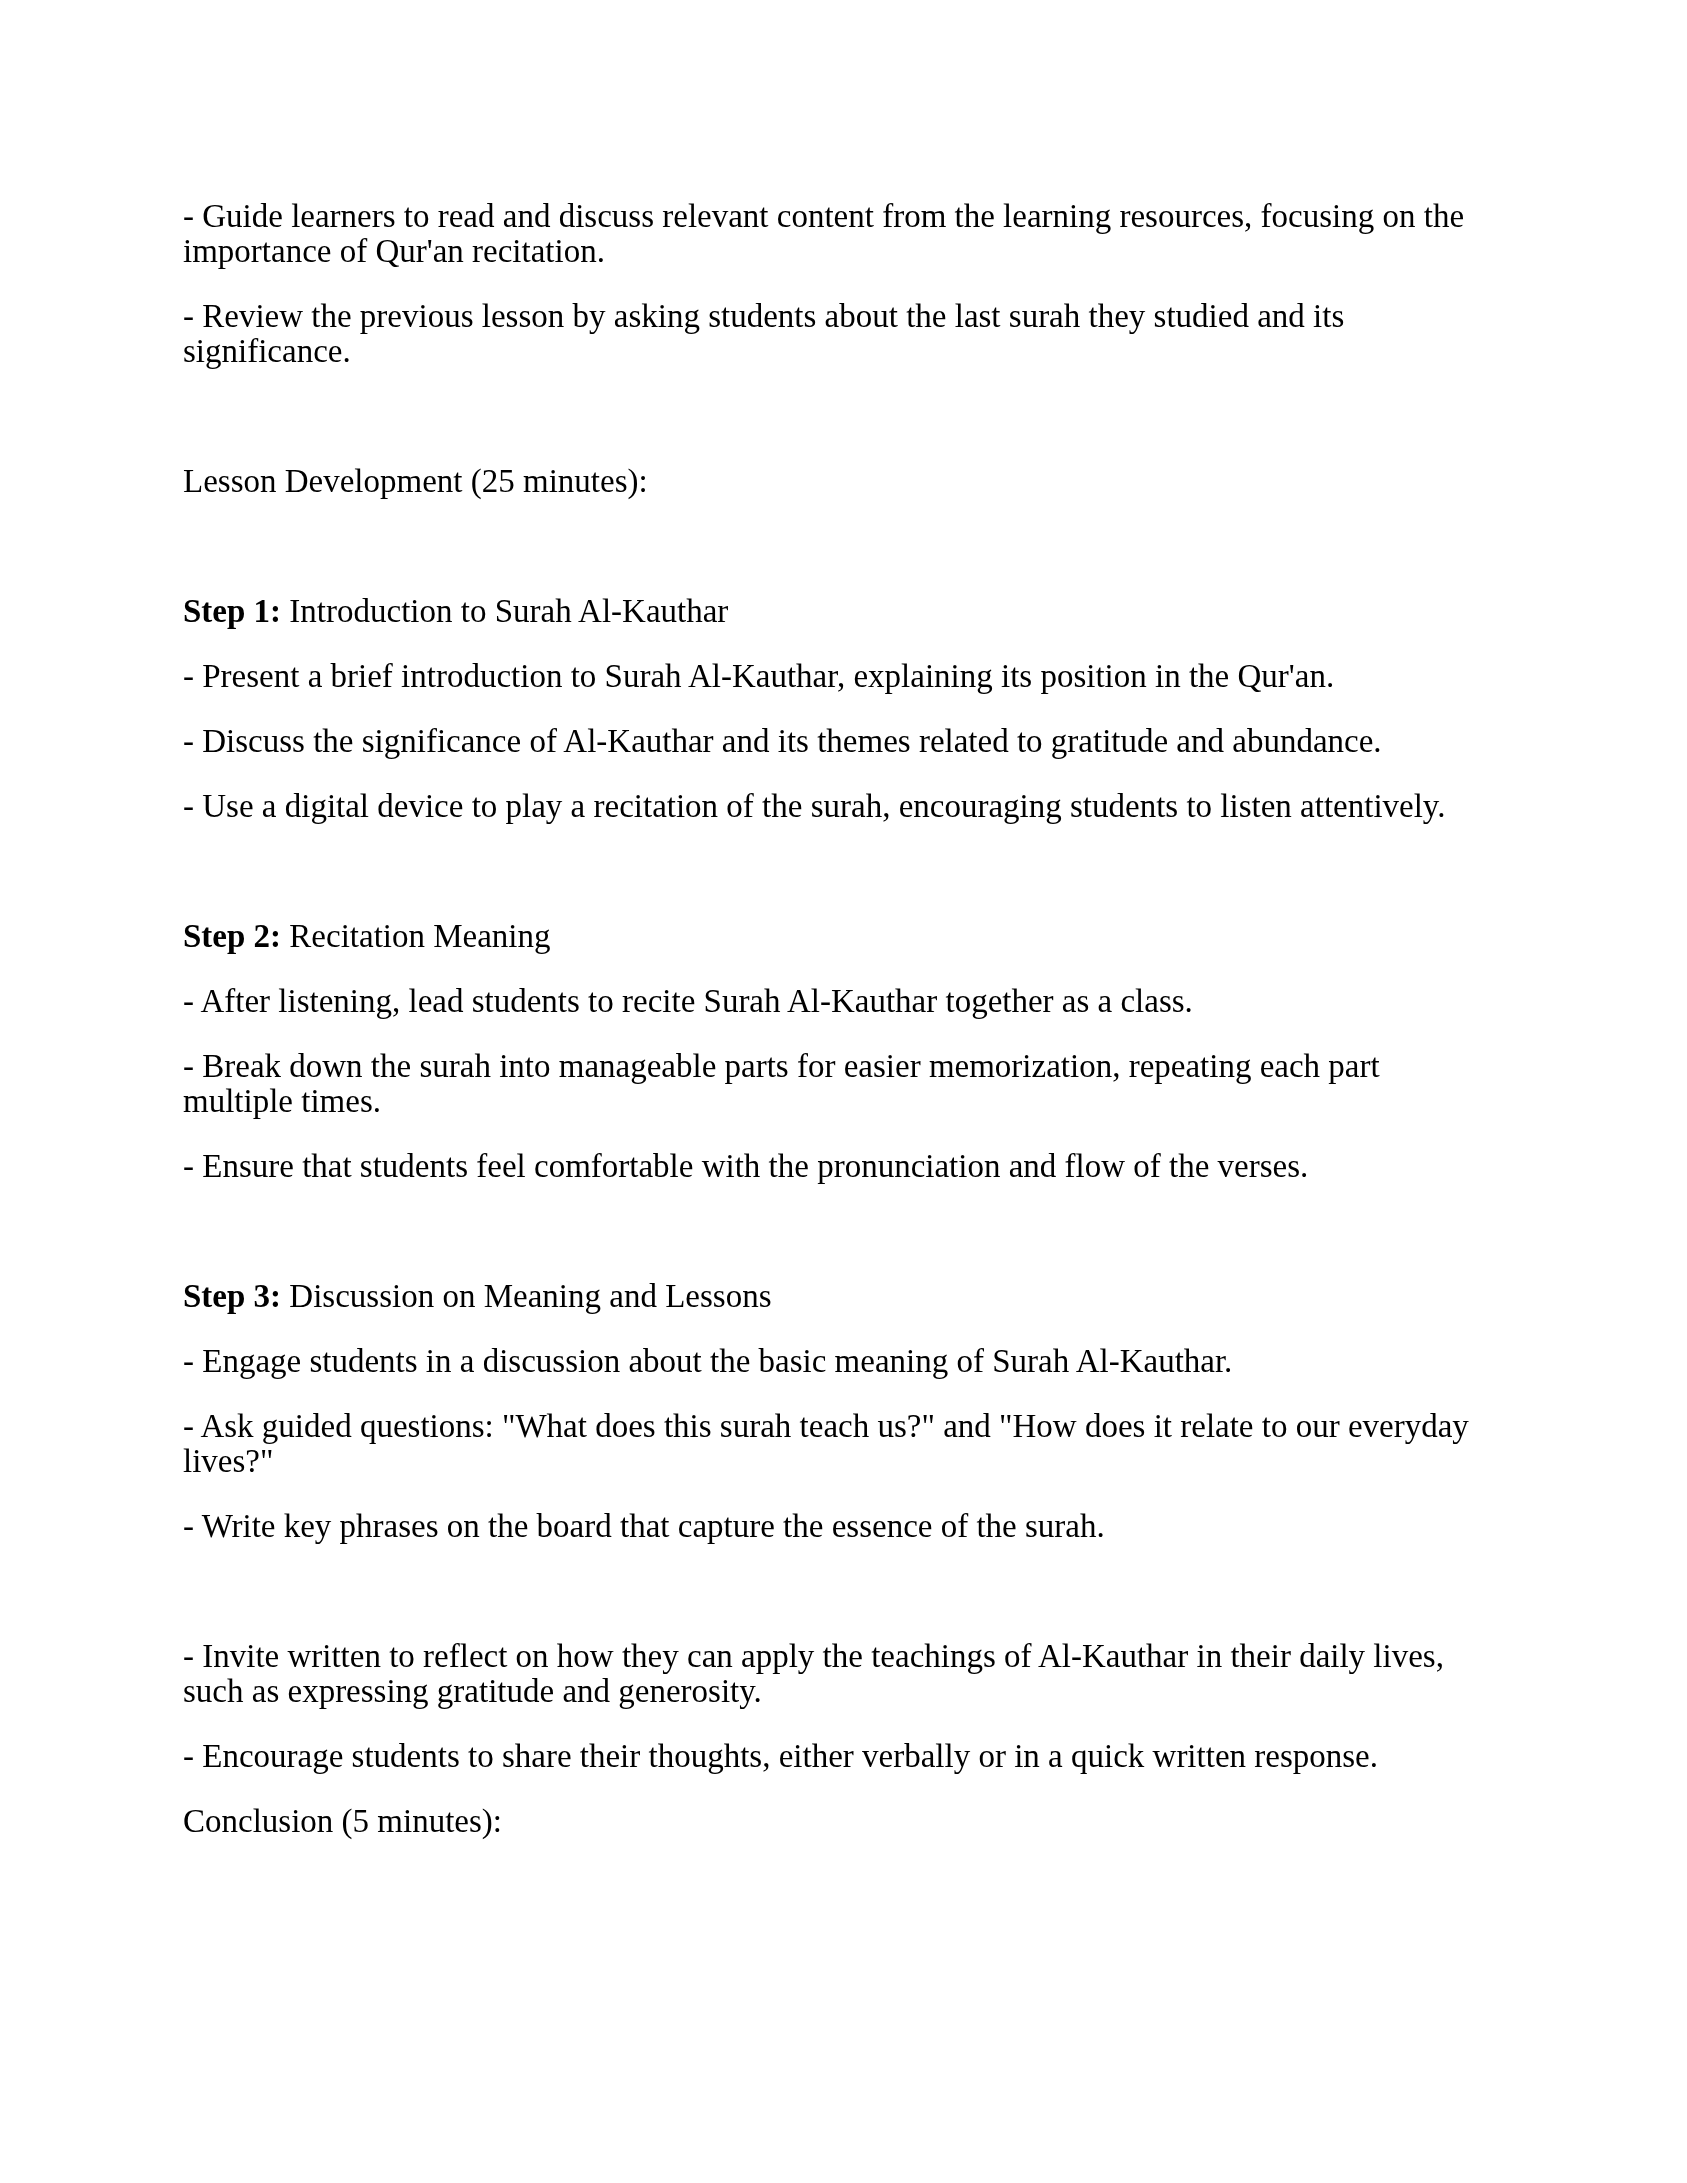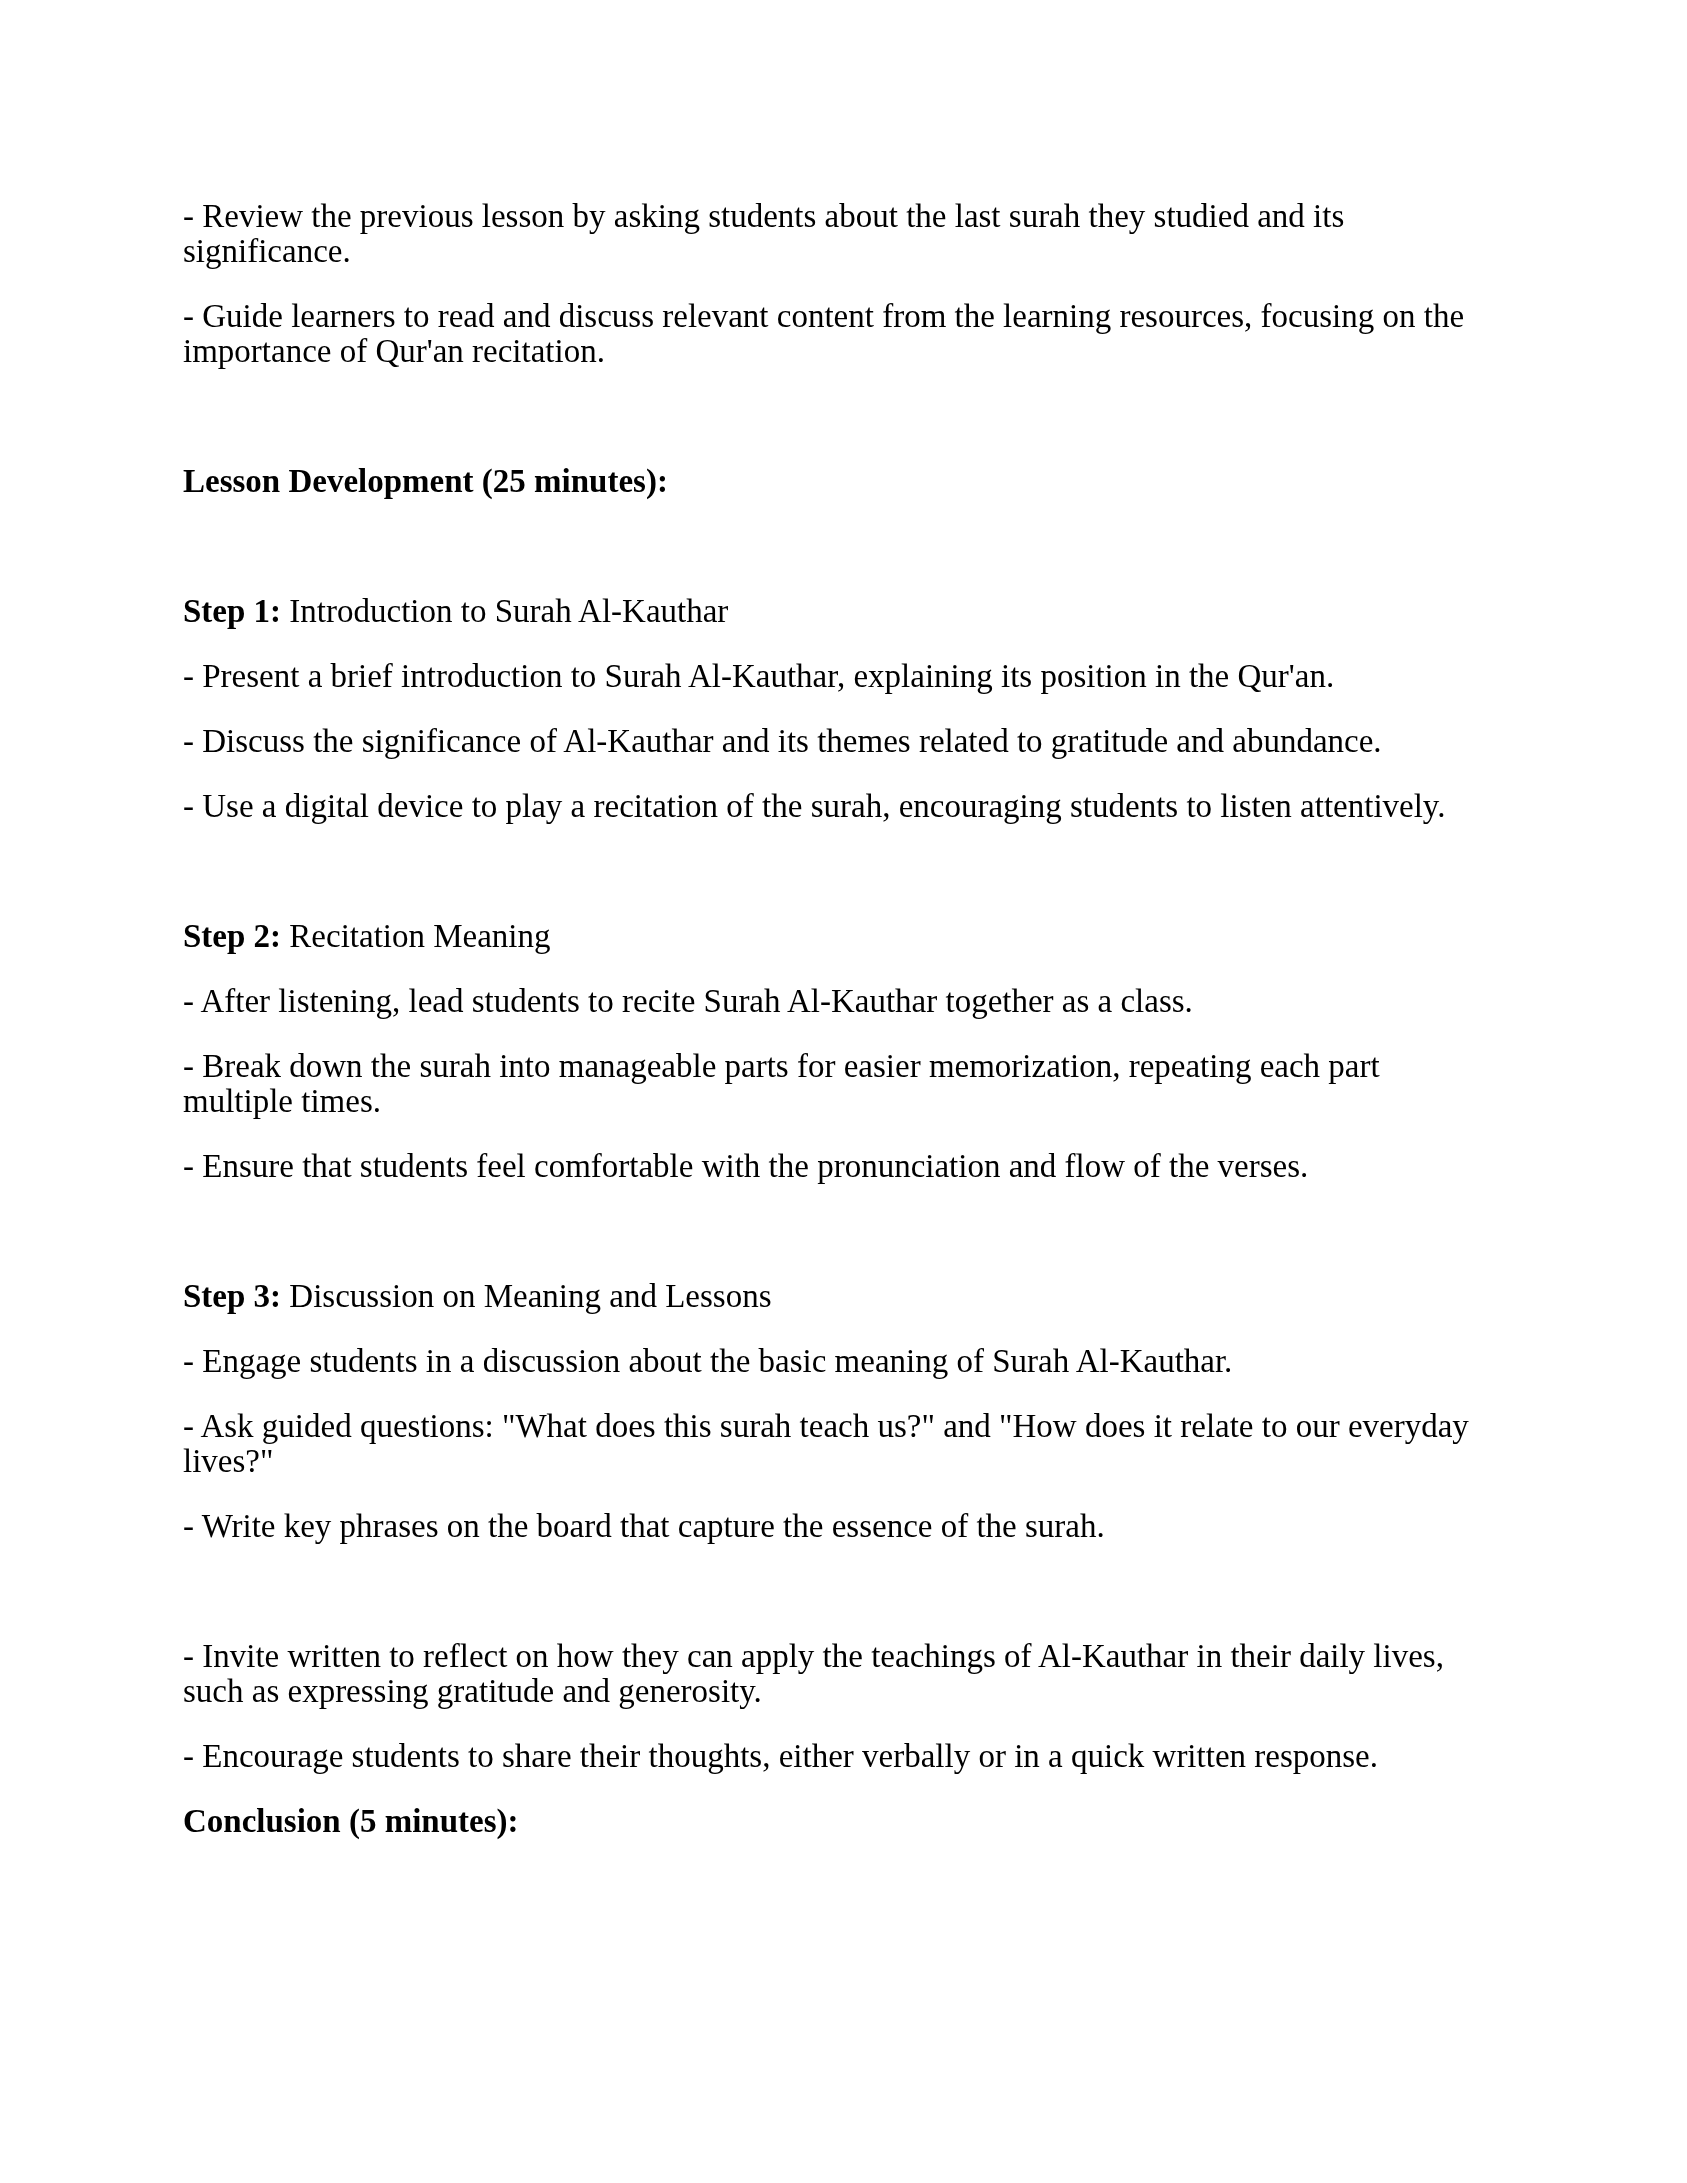--- a/index.html
+++ b/index.html
@@ -21,40 +21,40 @@
     top: 199px;
     width: 1504px;
   }
   .para {
     font-size: 33px;
     line-height: 35px;
     margin: 0 0 30px 0;
     white-space: pre-line;
   }
   .heading {
-    font-weight: bold;
+    font-weight: normal;
   }
   .bold {
     font-weight: bold;
   }
   .spacer {
     height: 35px;
     margin: 0 0 30px 0;
   }
 </style>
 </head>
 <body>
 
 <div class="doc">
 
+  <p class="para">- Guide learners to read and discuss relevant content from the learning resources, focusing on the
+importance of Qur'an recitation.</p>
+
   <p class="para">- Review the previous lesson by asking students about the last surah they studied and its
 significance.</p>
-
-  <p class="para">- Guide learners to read and discuss relevant content from the learning resources, focusing on the
-importance of Qur'an recitation.</p>
 
   <p class="para spacer"></p>
 
   <p class="para heading">Lesson Development (25 minutes):</p>
 
   <p class="para spacer"></p>
 
   <p class="para"><span class="bold">Step 1:</span><span> Introduction to Surah Al-Kauthar</span></p>
 
   <p class="para">- Present a brief introduction to Surah Al-Kauthar, explaining its position in the Qur'an.</p>

